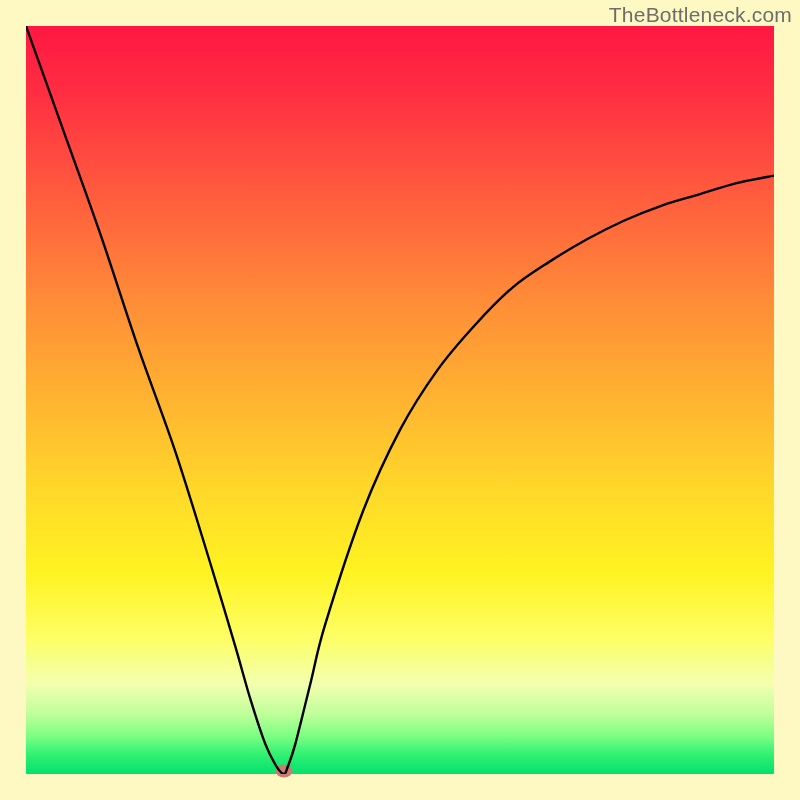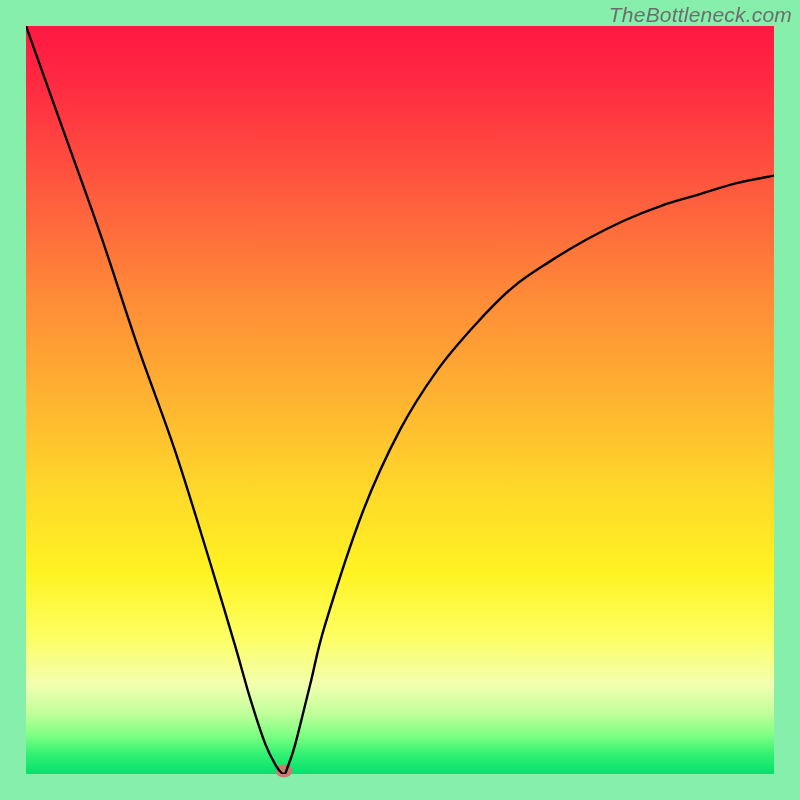--- a/index.html
+++ b/index.html
@@ -8,22 +8,21 @@
     width: 800px;
     height: 800px;
     overflow: hidden;
     background: #000;
     font-family: Arial, Helvetica, sans-serif;
   }
   .frame {
     position: relative;
     width: 800px;
     height: 800px;
-    background: #86efac;
-    font-style: italic;
+    background: #fef9c3;
   }
   .plot-area {
     position: absolute;
     left: 26px;
     top: 26px;
     width: 748px;
     height: 748px;
     
     background: linear-gradient(to bottom,
       #ff1842 0%,

